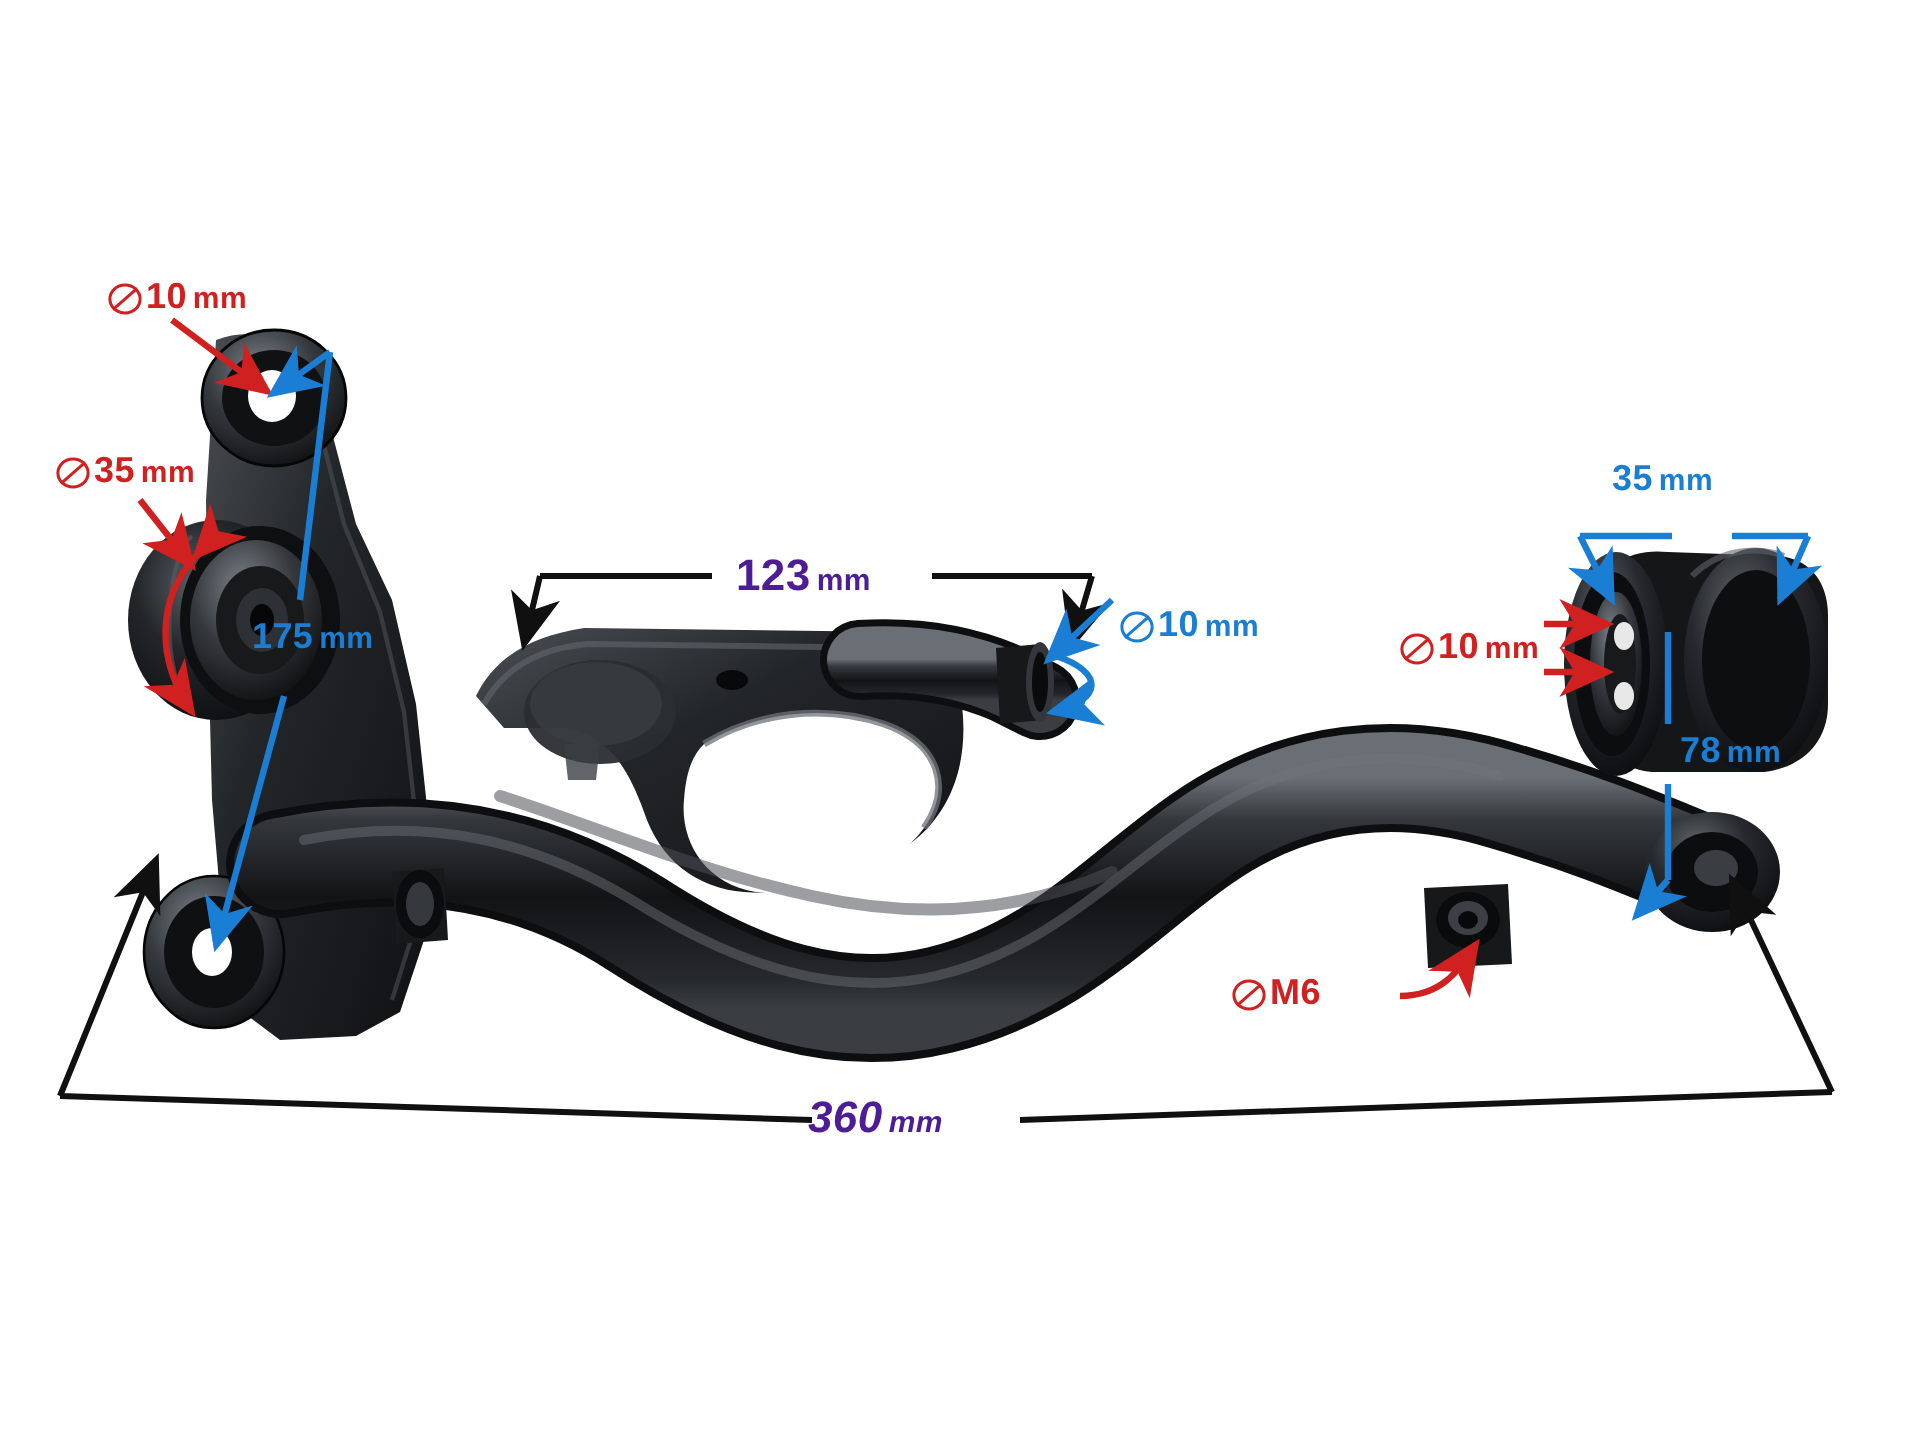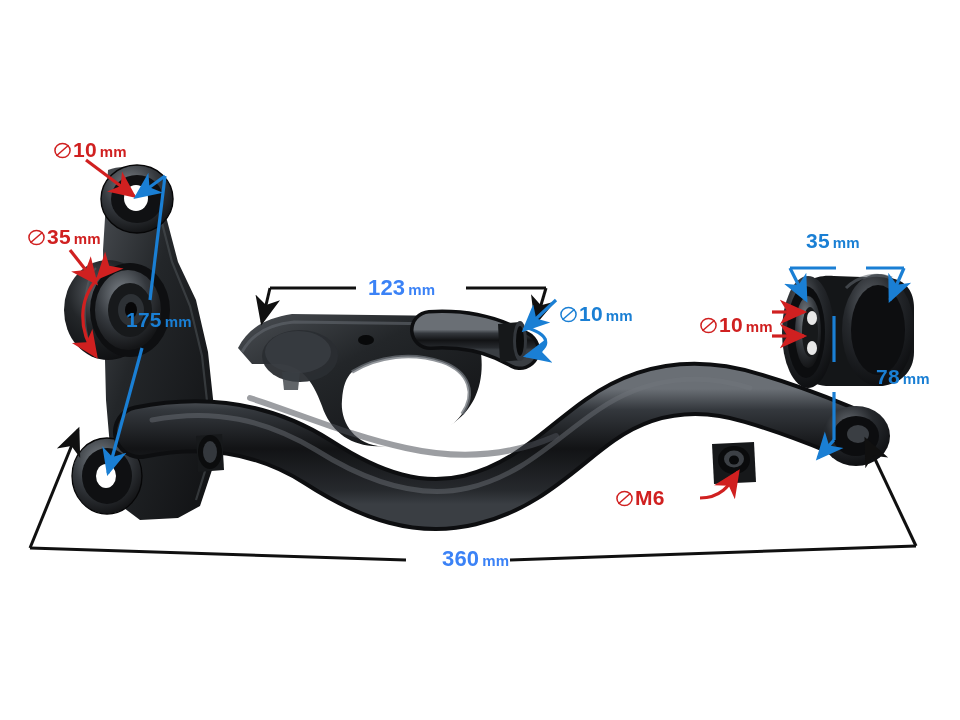--- a/index.html
+++ b/index.html
@@ -26,32 +26,32 @@
     height: 720px;
   }
   .anno {
     position: absolute;
     white-space: nowrap;
     font-weight: bold;
     line-height: 1;
     letter-spacing: 0.2px;
   }
   .anno .num {
-    font-size: 21px;
+    font-size: 18px;
     font-weight: bold;
   }
   .anno .unit {
     font-size: 15px;
     font-weight: bold;
     margin-left: 3px;
     text-align: center;
   }
   .anno.red { color: #d02020; }
   .anno.blue { color: #1a7fd4; }
-  .anno.black { color: #3b82f6; }
+  .anno.black { color: #4c1d95; }
   .anno.black .num { font-size: 22px; }
   .anno.black .unit { font-size: 15px; }
   .dia-wrap {
     display: inline-flex;
     align-items: center;
   }
   .dia-sym {
     display: inline-block;
     width: 17px;
     height: 17px;
@@ -356,35 +356,35 @@
             <ellipse cx="9" cy="9" rx="8" ry="7.4" fill="none" stroke="#d02020" stroke-width="1.6"></ellipse>
             <line x1="2.6" y1="14.6" x2="15.4" y2="3.4" stroke="#d02020" stroke-width="1.6"></line>
           </svg>
       </span>
       <span class="label-txt">
         <span class="num">10</span><span class="unit">mm</span>
       </span>
     </span>
   </div>
 
-  <div class="anno blue" style="left:840px; top:366px;margin-left:36px;">
+  <div class="anno blue" style="left:840px; top:366px;">
     <span class="num">78</span><span class="unit">mm</span>
   </div>
 
   <div class="anno red" style="left:616px; top:487px;">
     <span class="dia-wrap">
       <span class="dia-sym">
         <svg viewBox="0 0 18 18">
             <ellipse cx="9" cy="9" rx="8" ry="7.4" fill="none" stroke="#d02020" stroke-width="1.6"></ellipse>
             <line x1="2.6" y1="14.6" x2="15.4" y2="3.4" stroke="#d02020" stroke-width="1.6"></line>
           </svg>
       </span>
       <span class="label-txt">
         <span class="num">M6</span><span class="unit"></span>
       </span>
     </span>
   </div>
 
-  <div class="anno black" style="left:442px; top:548px;">
+  <div class="anno black" style="left:404px; top:548px;font-style:italic;">
     <span class="num">360</span><span class="unit">mm</span>
   </div>
 
 </div>
 
 </body></html>

